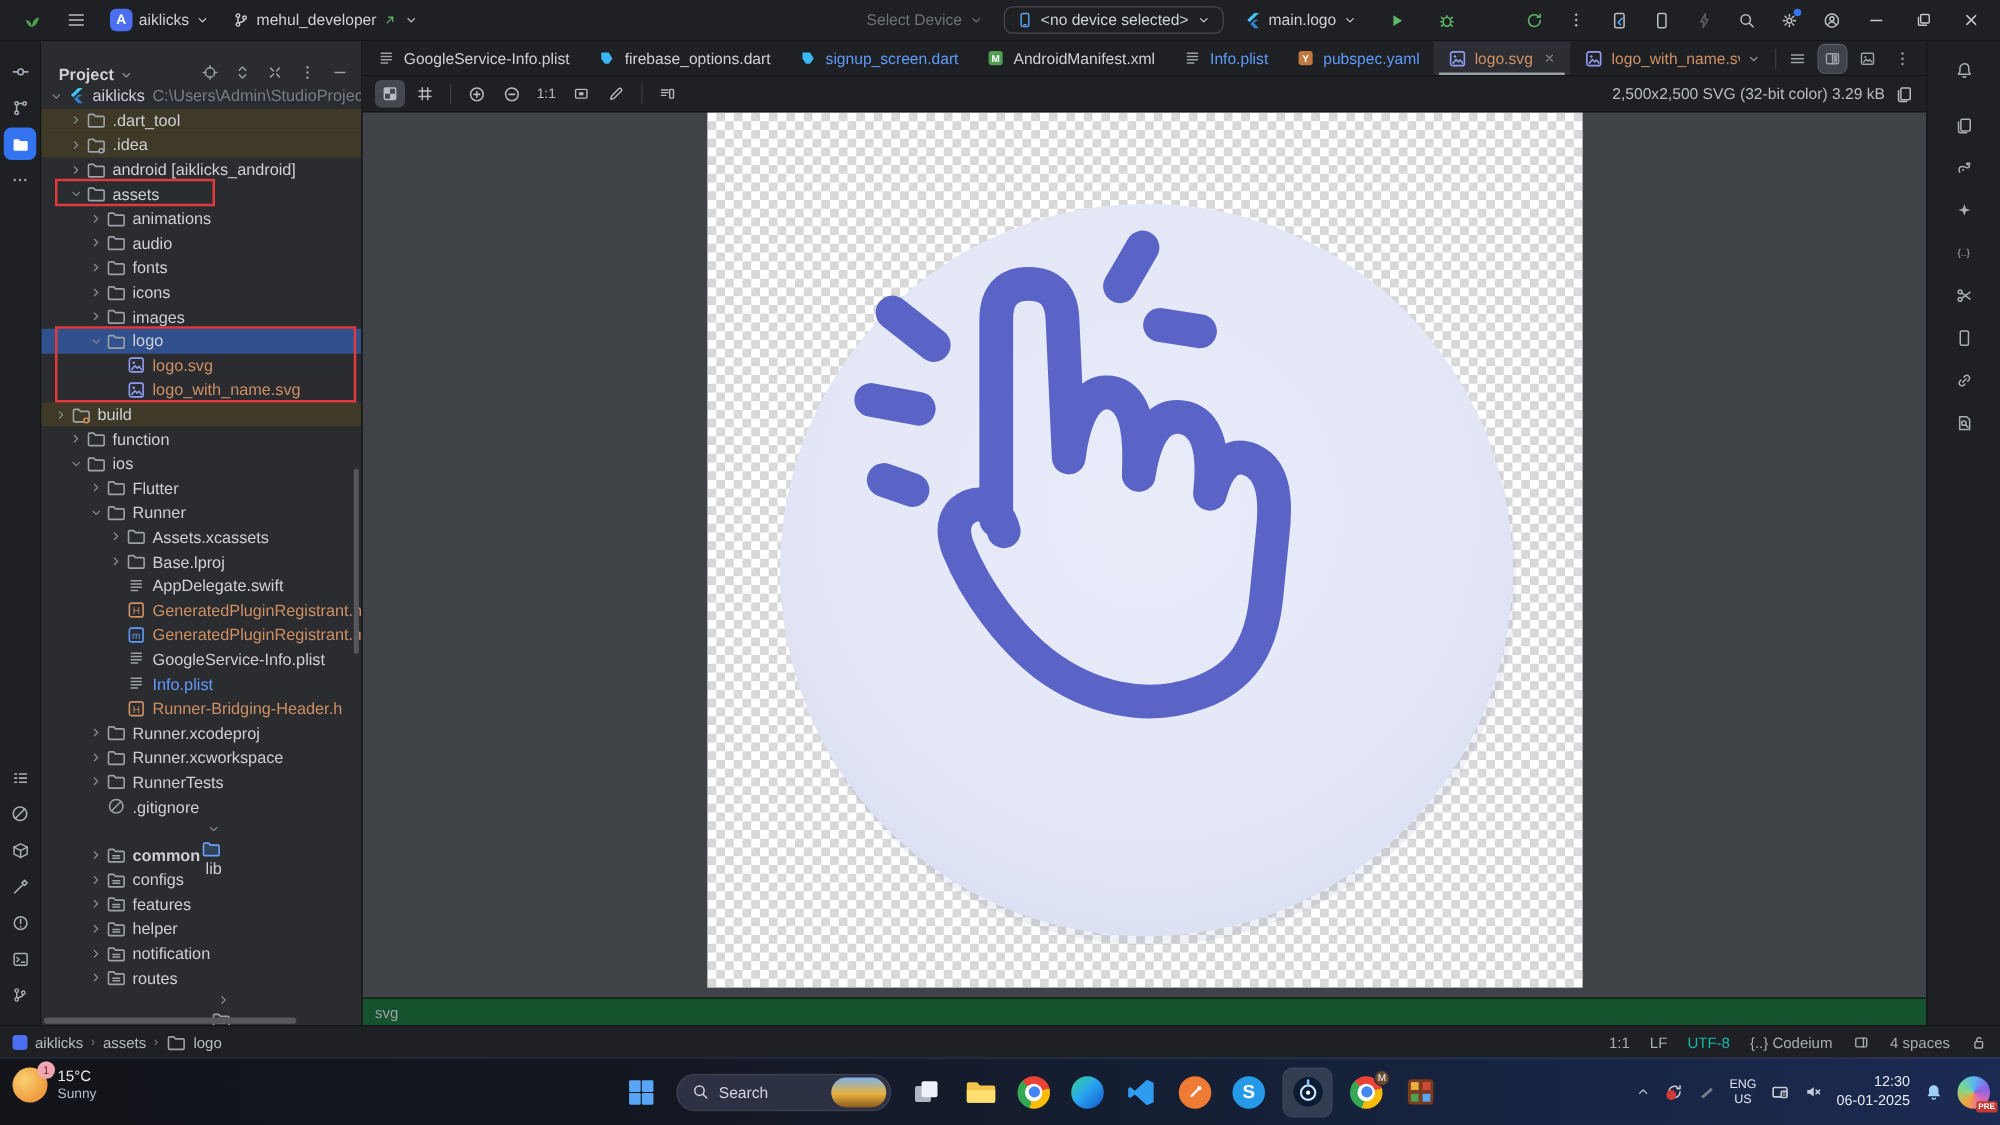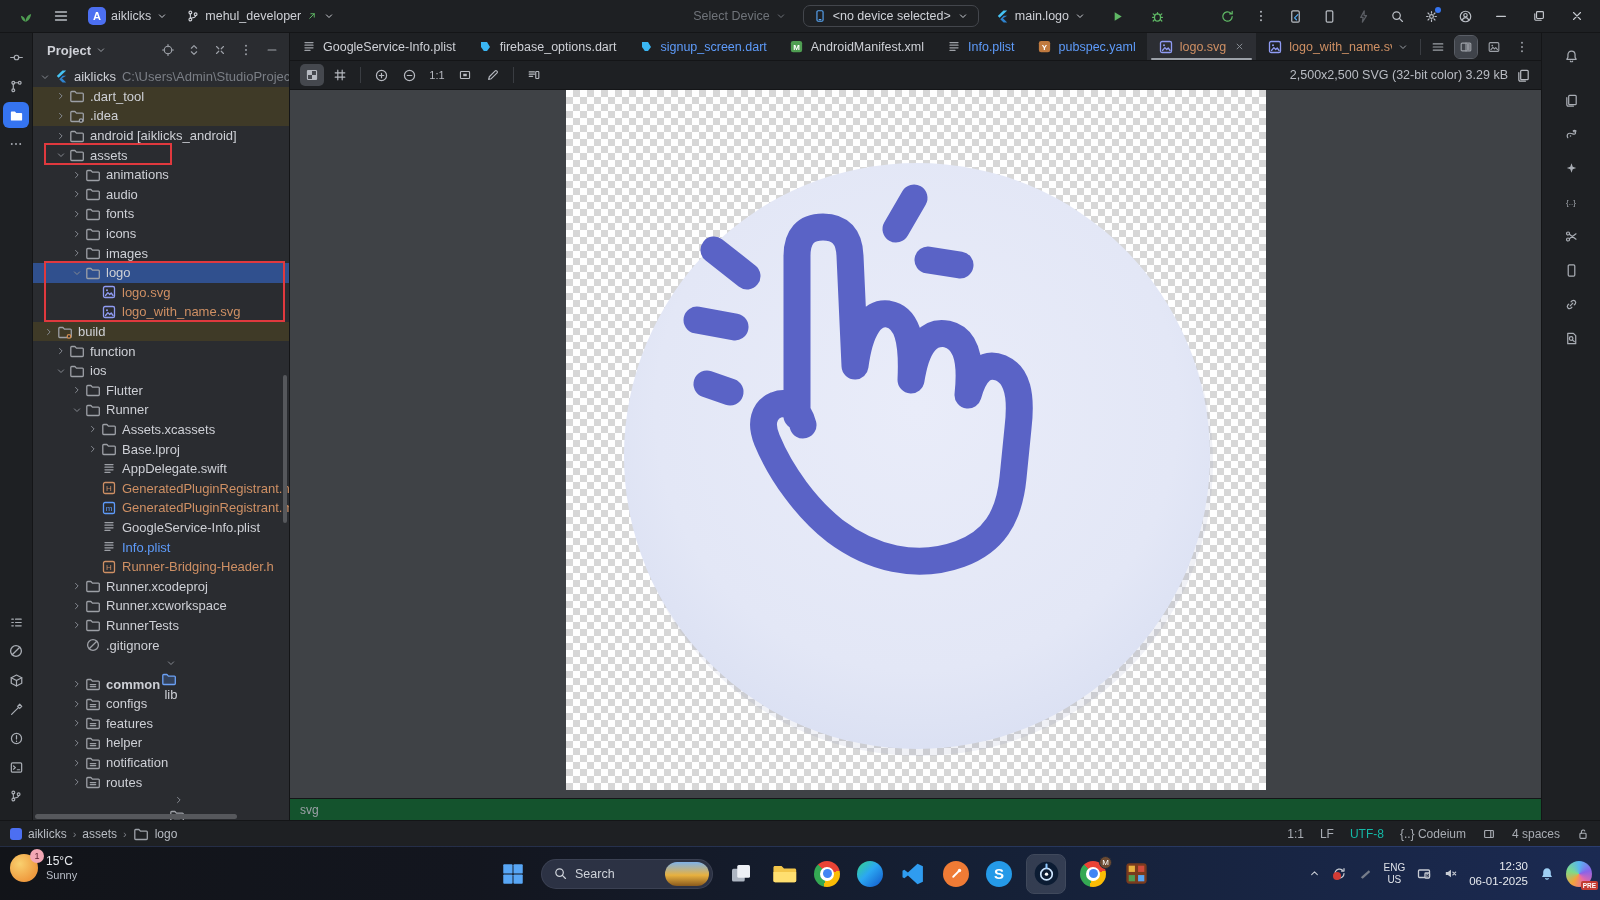--- a/index.html
+++ b/index.html
@@ -24,21 +24,21 @@
   
   .main{display:flex;height:787px;}
   .left-strip{width:33px;background:#1e2023;border-right:1px solid #141517;display:flex;flex-direction:column;align-items:center;padding:8px 0;}
   .strip-ic{width:26px;height:26px;margin:3px 0;border-radius:6px;display:flex;align-items:center;justify-content:center;color:#a9adb4;}
   .strip-ic.active{background:#3574f0;color:#fff;}
   .strip-spacer{flex:1;}
   .right-strip{width:59px;background:#1e2023;border-left:1px solid #141517;display:flex;flex-direction:column;align-items:center;padding:6px 0;}
   .right-strip .strip-ic{margin:4px 0;}
   
   .project-panel{width:257px;background:#2a2c30;border-right:1px solid #141517;position:relative;overflow:hidden;display:flex;flex-direction:column;}
-  .pp-header{height:34px;display:flex;align-items:center;padding:0 8px 0 14px;font-size:13px;}
+  .pp-header{height:34px;display:flex;align-items:flex-end;padding:0 8px 0 14px;font-size:13px;}
   .pp-title{font-weight:bold;display:flex;align-items:center;gap:4px;}
   .pp-icons{margin-left:auto;display:flex;gap:8px;color:#9da1a8;}
   .pp-icons .ic{width:18px;height:18px;}
   .tree{position:relative;flex:1;font-size:13px;overflow:hidden;}
   .tree-row{height:19.6px;display:flex;align-items:center;white-space:nowrap;}
   .tree-row .chev{width:16px;height:16px;flex:0 0 16px;color:#868a91;display:flex;align-items:center;justify-content:center;}
   .tree-row .t-ic{width:16px;height:16px;flex:0 0 16px;margin-right:5px;color:#9da0a6;display:flex;align-items:center;justify-content:center;}
   .tree-row.sel{background:#30508e;}
   .tree-row.ignored{background:#3f3a27;}
   .t-orange{color:#cf9064;}

